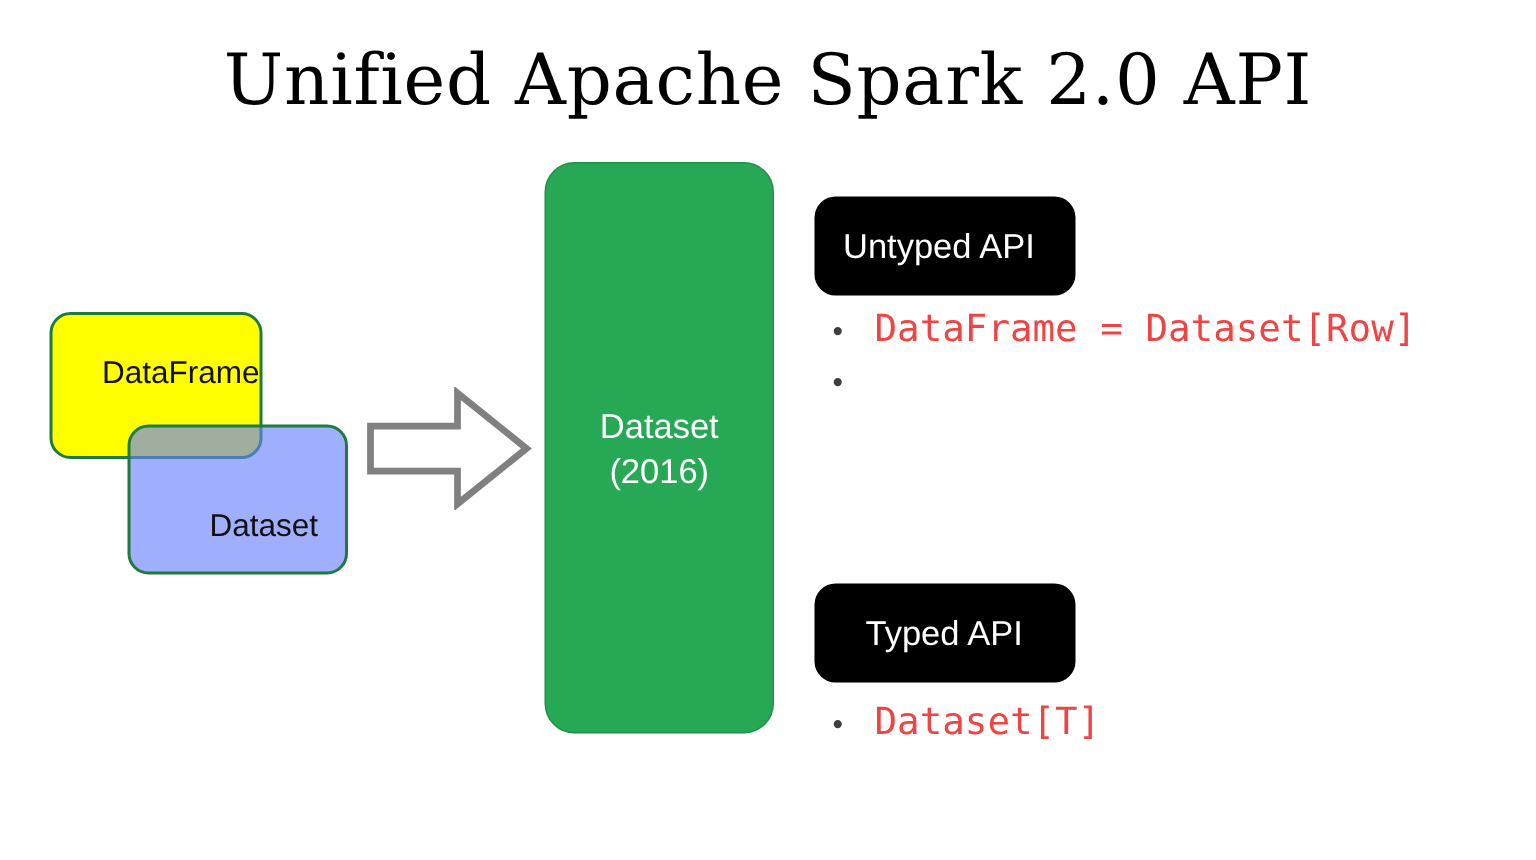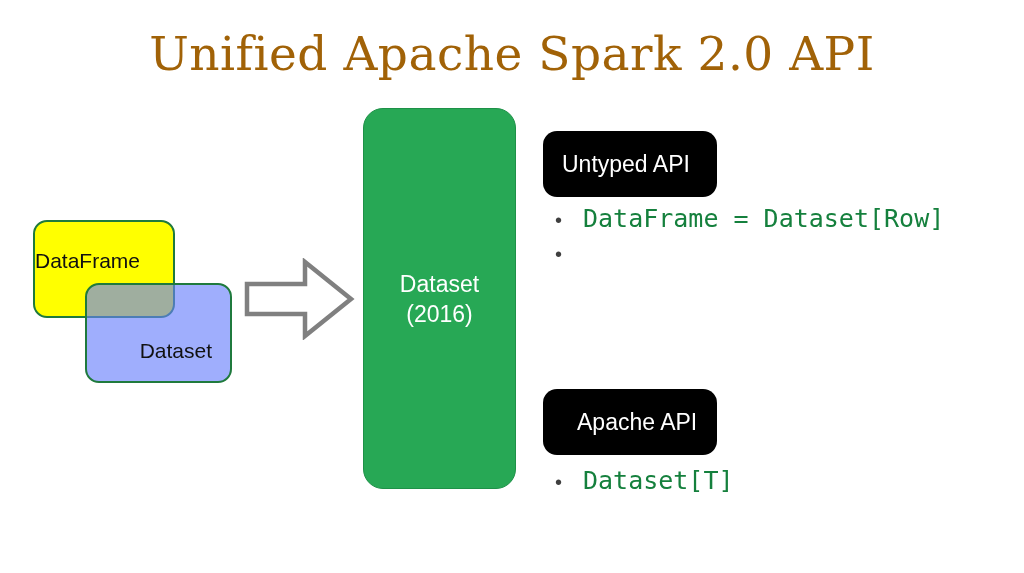--- a/index.html
+++ b/index.html
@@ -24,44 +24,44 @@
   #slide-title {
     position: absolute;
     left: 0;
     top: 26px;
     width: 1024px;
     text-align: center;
     font-family: "DejaVu Serif", "Liberation Serif", serif;
     font-weight: 300;
     font-size: 47px;
     letter-spacing: 0.5px;
-    color: #a16207;
+    color: #000000;
     white-space: nowrap;
   }
 
   
   .venn-box {
     position: absolute;
     box-sizing: border-box;
     border: 2.5px solid #1F7A3D;
     border-radius: 14px;
     display: flex;
     align-items: center;
     justify-content: center;
     font-size: 21px;
     color: #111111;
   }
   #dataframe-box {
     left: 33px;
-    top: 220px;
+    top: 208px;
     width: 142px;
     height: 98px;
     background: #FFFF00;
     z-index: 2;
-    justify-content: flex-start;
+    justify-content: flex-end;
     align-items: flex-start;
     padding-top: 27px;
   }
   #dataset-box {
     left: 85px;
     top: 283px;
     width: 147px;
     height: 100px;
     background: rgba(103,126,252,0.63);
     border-color: #1F7A3D;
@@ -149,21 +149,21 @@
     font-size: 20px;
     line-height: 34px;
     text-align: left;
     padding-left: 10px;
     box-sizing: border-box;
   }
   .bullet-text {
     font-family: "DejaVu Sans Mono", "Liberation Mono", monospace;
     font-size: 25px;
     line-height: 34px;
-    color: #15803d;
+    color: #ef4444;
     white-space: pre;
   }
   #untyped-bullets {
     left: 545px;
     top: 202px;
   }
   #typed-bullets {
     left: 545px;
     top: 464px;
   }
@@ -218,21 +218,21 @@
     <div class="bullet-row">
       <span class="bullet-dot">•</span>
       <span class="bullet-text">DataFrame = Dataset[Row]</span>
     </div>
     <div class="bullet-row">
       <span class="bullet-dot">•</span>
     </div>
   </div>
 
   <div class="api-badge" id="typed-api-badge">
-    <span>Apache API</span>
+    <span>Typed API</span>
   </div>
 
   <div class="bullet-list" id="typed-bullets">
     <div class="bullet-row">
       <span class="bullet-dot">•</span>
       <span class="bullet-text">Dataset[T]</span>
     </div>
   </div>
 
 

